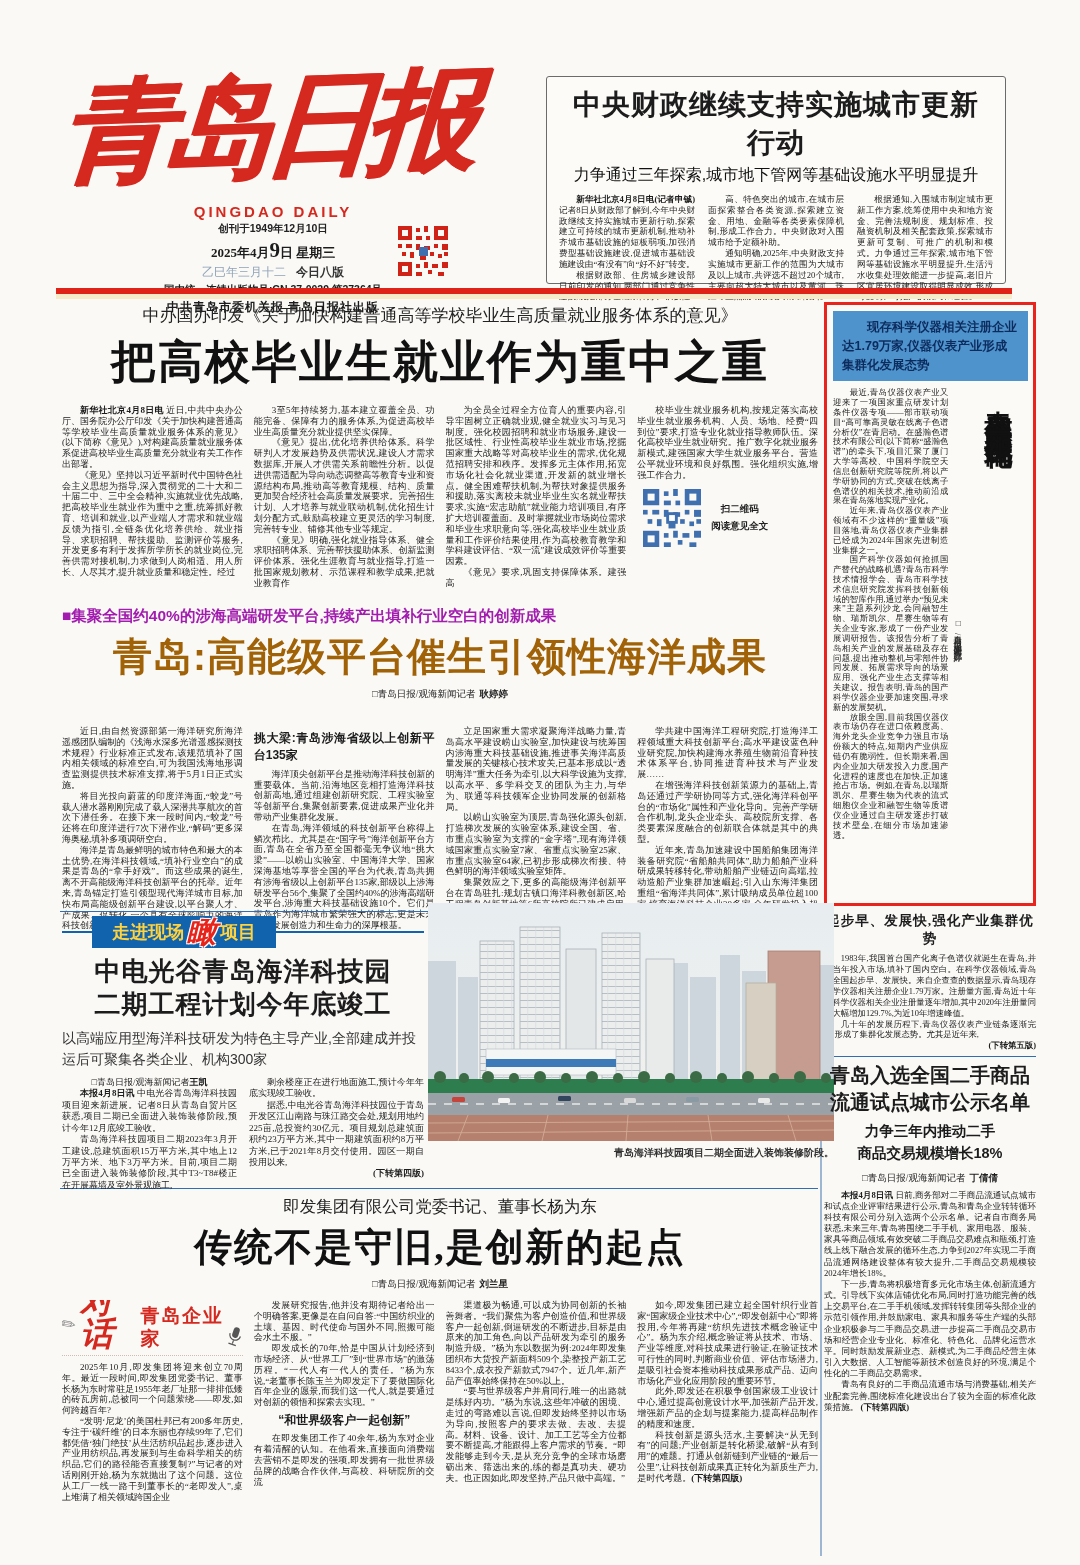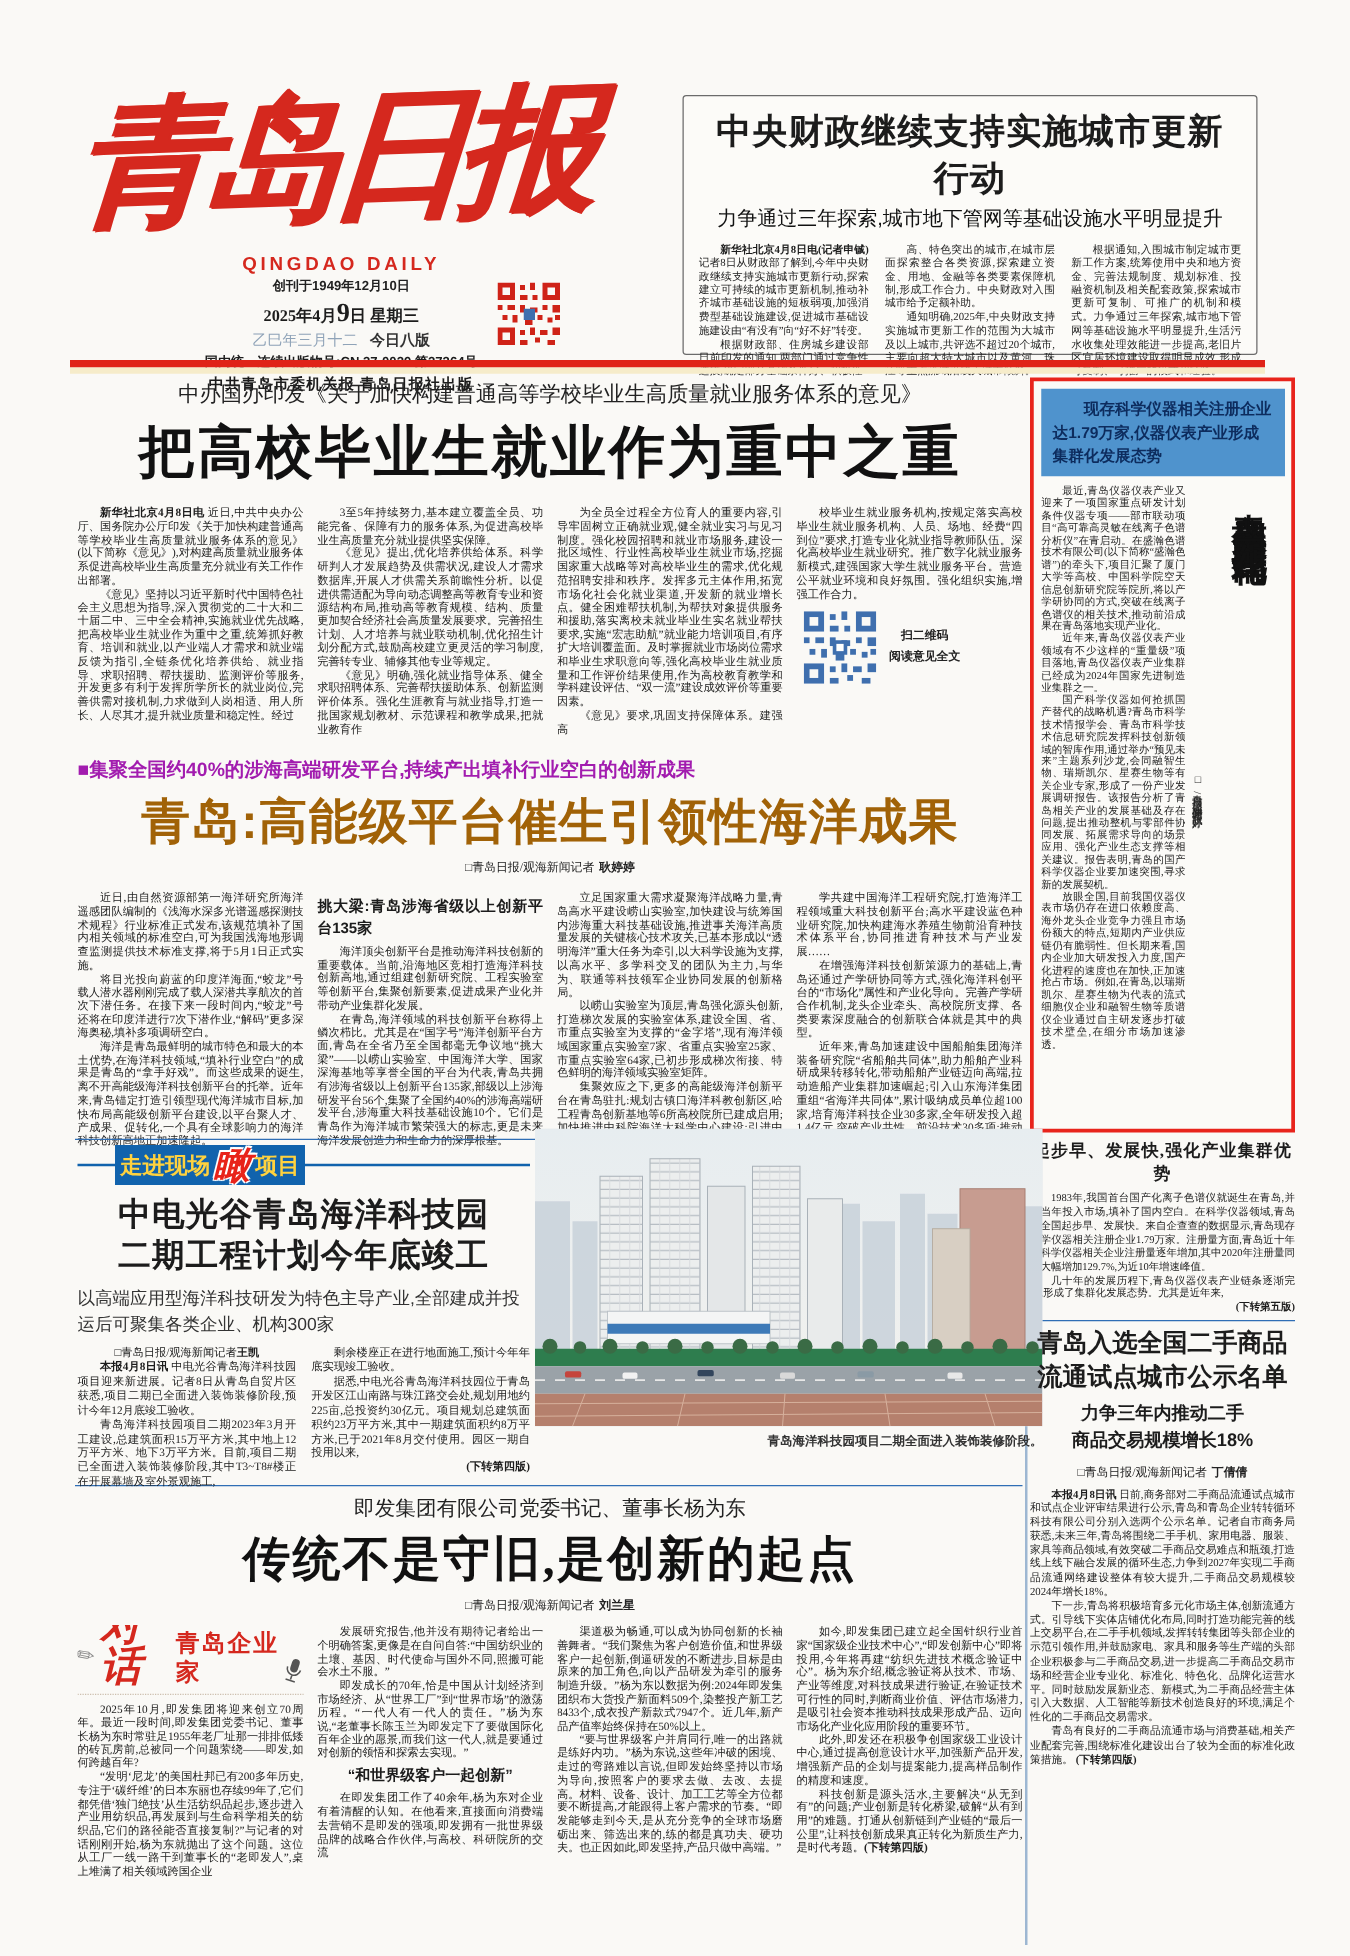--- a/index.html
+++ b/index.html
@@ -63,31 +63,31 @@
   .secondhand .byline{margin-top:7px}
   .secondhand .txt{margin-top:5px;font-size:8.6px;line-height:1.3;height:332px;overflow:hidden}
   .secondhand .txt p{text-indent:2em;text-align:justify}
   .byline{font-size:9.5px;text-align:center;color:#222}
   .byline b{margin-left:4px}
   
   .ocean{left:62px;top:606px;width:756px}
   .ocean .okicker{font-size:15.5px;font-weight:900;color:#a21caf;font-family:"Liberation Sans",sans-serif}
   .ocean h1{font-size:39px;font-weight:900;text-align:center;letter-spacing:1px;margin-top:3px;font-family:Liberation Sans, sans-serif;color:#a16207}
   .ocean .byline{margin-top:4px}
-  .ocean .cols{margin-top:12px;height:210px;gap:11px}
+  .ocean .cols{margin-top:25px;height:210px;gap:11px}
   .ocean .col{flex:1}
   .colsub{font-weight:900;font-size:12px;line-height:1.45;margin:4px 0;text-indent:0 !important;font-family:"Liberation Sans",sans-serif}
   
   .hr-blue{border-top:1.5px solid #2f6eb5}
   .vr-blue{width:1.5px;background:#9db7d2}
   
   .project{left:62px;top:916px;width:362px}
   .badge-row{display:flex;align-items:center}
   .badge-line{height:2.5px;background:#1163ad}
-  .badge{background:#1163ad;color:#ffd23e;display:flex;align-items:center;padding:1px 4px;font-weight:900;font-size:18px;font-family:"Liberation Sans",sans-serif;height:32px}
+  .badge{background:#1163ad;color:#ffd23e;display:flex;align-items:center;padding:1px 20px;font-weight:900;font-size:18px;font-family:"Liberation Sans",sans-serif;height:32px}
   .badge .kan{color:#e8231a;font-size:30px;font-weight:900;margin:0 3px;font-style:italic;text-shadow:0 0 2px #fff,1px 1px 0 #fff,-1px -1px 0 #fff,1px -1px 0 #fff,-1px 1px 0 #fff}
   .project h1{font-size:26px;font-weight:900;line-height:1.25;margin-top:8px;text-align:center;letter-spacing:1px}
   .project .sub{font-size:14px;color:#333;line-height:1.5;margin-top:7px;font-family:"Liberation Sans",sans-serif}
   .project .cols{margin-top:7px;height:120px;gap:12px}
   .project .col{flex:1;font-size:9px;line-height:1.27}
   .pbyline{text-indent:0 !important;text-align:center !important;font-size:9px}
   
   .photo{left:428px;top:903px;width:406px;height:238px;background:#dfe6ea;overflow:hidden}
   .caption{left:428px;top:1146px;width:406px;text-align:right;font-size:10px;font-weight:600;color:#333}
   

